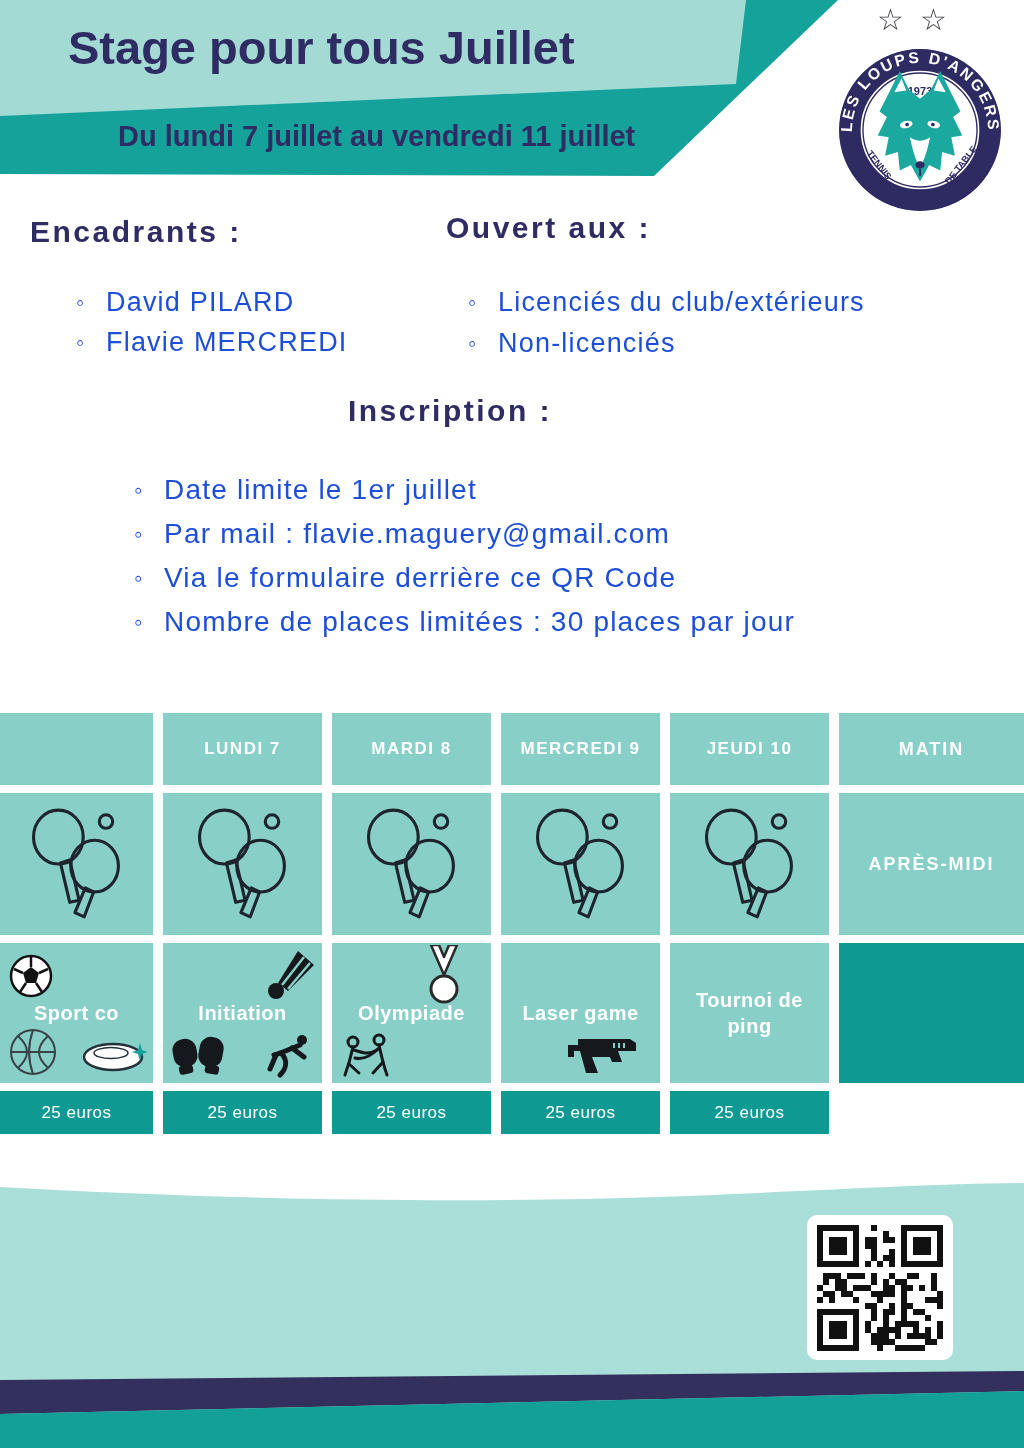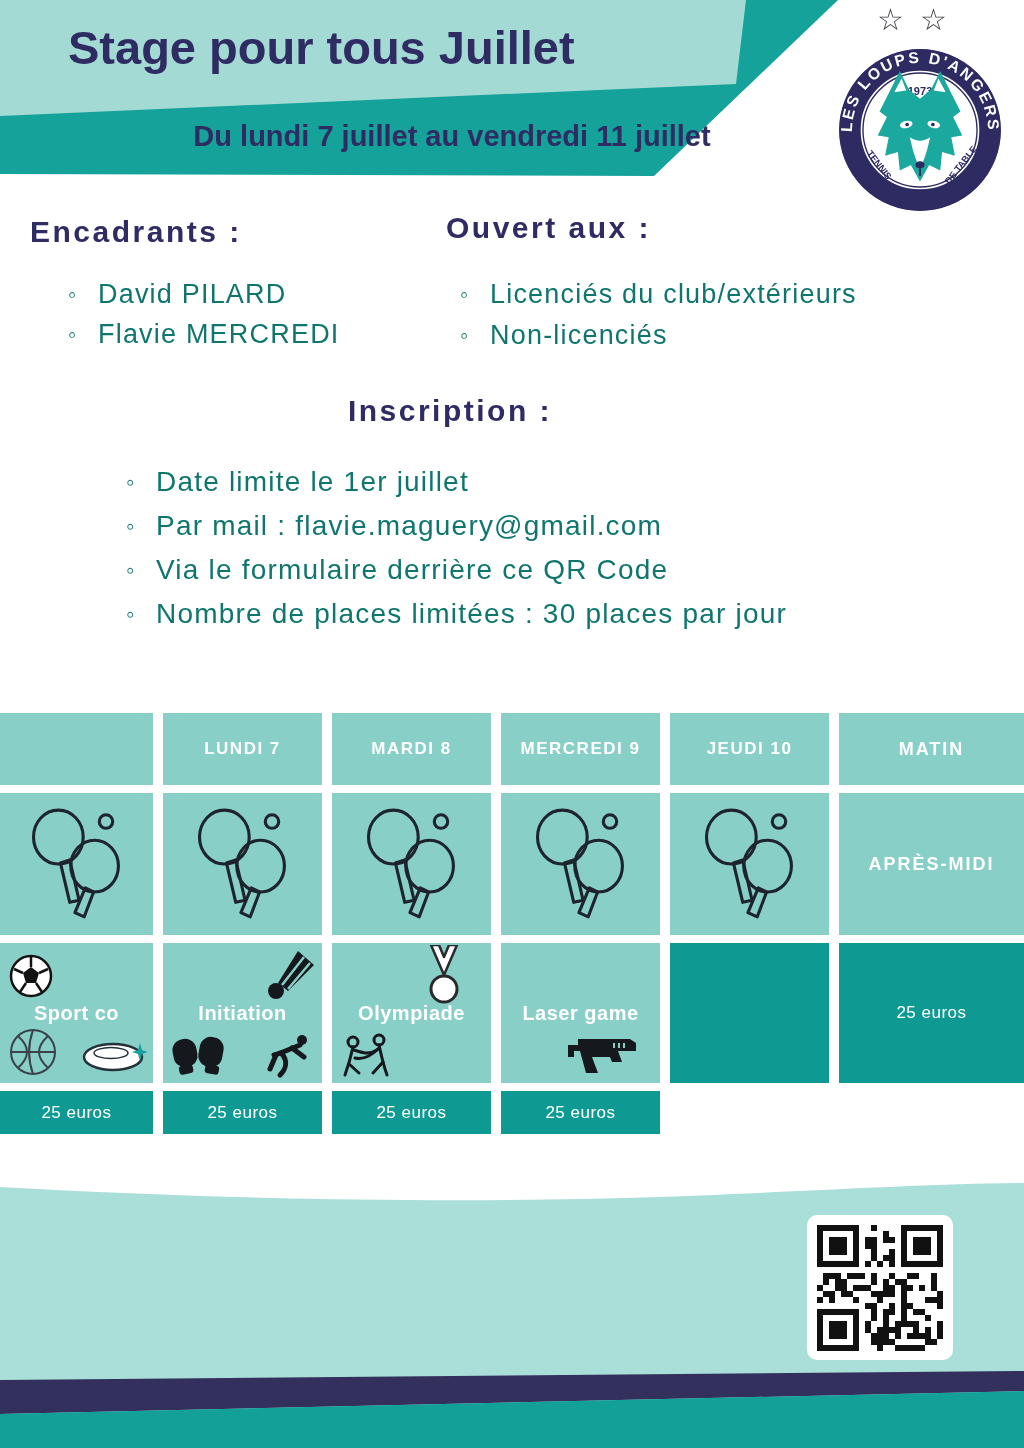--- a/index.html
+++ b/index.html
@@ -3,32 +3,32 @@
 <meta charset="utf-8">
 <style>
   html,body{margin:0;padding:0;background:#e8e8e8;}
   .page{position:relative;width:1024px;height:1448px;background:#ffffff;overflow:hidden;
         font-family:"Liberation Sans",sans-serif;margin:0 auto;}
   .abs{position:absolute;}
   svg{display:block;}
 
   
   .page-title{left:68px;top:20px;font-size:47px;font-weight:800;color:#2F2B63;letter-spacing:0;}
-  .page-subtitle{left:118px;top:120px;width:668px;text-align:center;font-size:29px;font-weight:800;color:#2F2B63;}
+  .page-subtitle{left:118px;top:120px;width:668px;text-align:left;font-size:29px;font-weight:800;color:#2F2B63;}
 
   
   .logo-wrap{left:818px;top:2px;width:204px;height:244px;}
   .stars{position:absolute;left:0;top:0;width:100%;text-align:center;font-size:30px;color:#3d3d44;letter-spacing:16px;}
 
   
   .sec-h{font-size:30px;font-weight:800;color:#2F2B63;letter-spacing:2.5px;}
   .enc-h{left:30px;top:215px;}
   .ouv-h{left:446px;top:211px;}
   .ins-h{left:60px;top:394px;width:780px;text-align:center;}
-  ul.blist{list-style:none;margin:8px;padding:0;color:#0f766e;}
+  ul.blist{list-style:none;margin:16px;padding:0;color:#1d4ed8;}
   ul.blist li{position:relative;padding-left:30px;letter-spacing:1.2px;}
   ul.blist li::before{content:"◦";position:absolute;left:0;top:0;font-size:0.85em;}
   .enc-list{left:60px;top:266px;font-size:27px;}
   .enc-list li{line-height:40px;}
   .ouv-list{left:452px;top:266px;font-size:27px;}
   .ouv-list li{line-height:41px;}
   .ins-list{left:118px;top:452px;font-size:28px;}
   .ins-list li{line-height:44px;}
 
   
@@ -223,20 +223,23 @@
     </div>
 
     <div class="cell">
       <span class="activity">Laser game</span>
       <svg class="corner" style="right:22px;bottom:8px" width="72" height="40" viewBox="0 0 72 40">
           <path d="M2,10 L2,22 L8,22 L8,16 L14,16 L20,38 L32,38 L26,22 L44,22 L46,27 L56,27 L52,16 L70,16 L70,8 L64,4 L12,4 L12,10 Z" fill="#15181c"></path>
           <path d="M48,8 L48,13 M53,8 L53,13 M58,8 L58,13" stroke="#88CFC8" stroke-width="2"></path>
         </svg>
     </div>
 
+    <div class="cell">
+      <span class="activity">Tournoi de ping</span>
+    </div>
 
     <div class="cell price"></div>
     <div class="cell price">25 euros</div>
     <div class="cell price">25 euros</div>
     <div class="cell price">25 euros</div>
     <div class="cell price">25 euros</div>
     <div class="cell price">25 euros</div>
   </div>
 
   <svg class="abs" style="left:0;top:1180px" width="1024" height="268" viewBox="0 0 1024 268">

